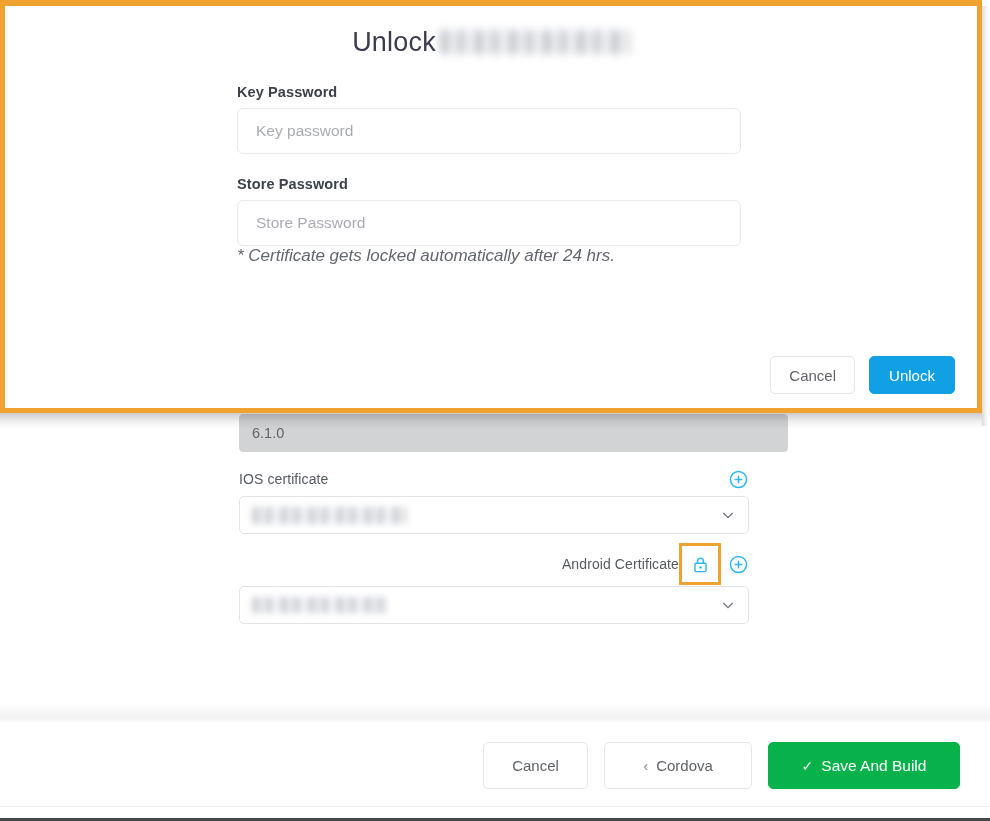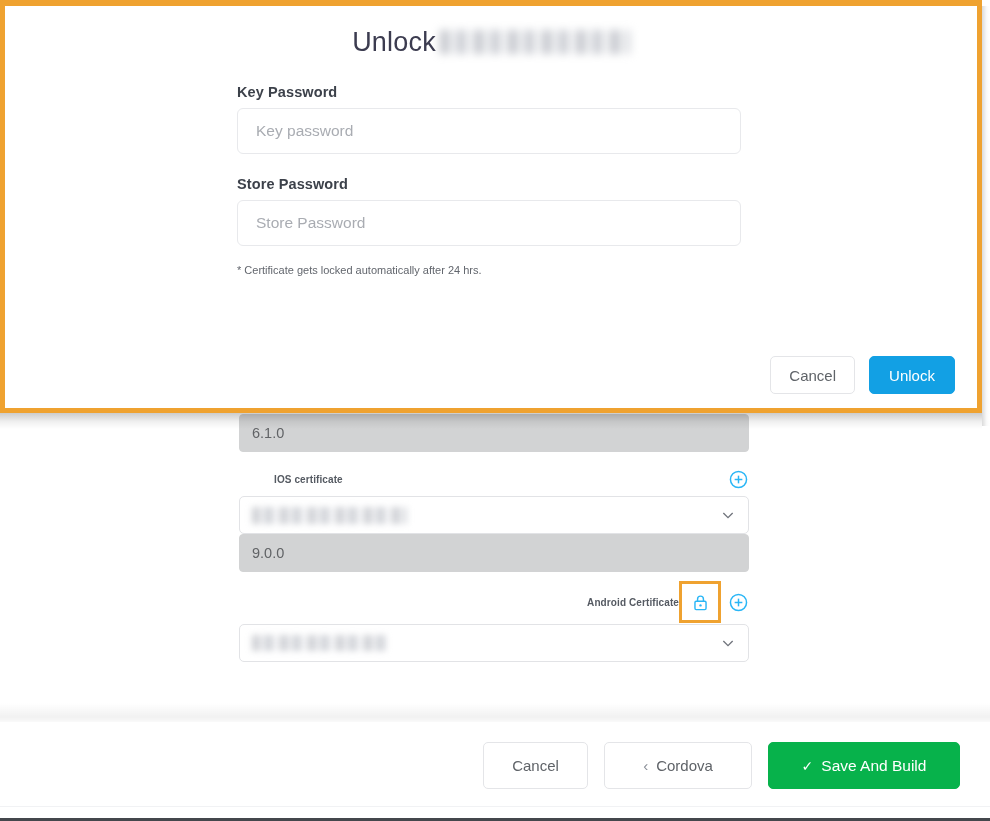--- a/index.html
+++ b/index.html
@@ -32,46 +32,45 @@
   }
   .form-inner {
     position: absolute;
     left: 239px;
     top: 414px;
     width: 510px;
   }
   .field-row { margin-bottom: 0; }
 
   .readonly-input {
-    width: 510px;
+    width: 549px;
     height: 38px;
     background: #d2d3d4;
     border: 1px solid #d2d3d4;
     border-radius: 4px;
     color: #616366;
     font-size: 14.5px;
     line-height: 36px;
     padding: 0 12px;
     margin: 0;
     display: block;
   }
 
   .label-row {
     display: flex;
     align-items: center;
     justify-content: space-between;
     height: 34px;
     margin-top: 10px;
   }
   .field-label {
-    font-size: 10px;
-    font-weight: bold;
+    font-size: 14px;
+    font-weight: normal;
     color: #555a62;
     letter-spacing: 0.1px;
-    margin-left: 35px;
   }
   .label-actions {
     display: flex;
     align-items: center;
     gap: 8px;
   }
 
   .icon-btn {
     display: inline-flex;
     align-items: center;
@@ -266,23 +265,23 @@
     font-family: "Liberation Sans", sans-serif;
     font-size: 15.5px;
     color: #3c414a;
     padding: 0 18px;
     outline: none;
     display: block;
   }
   .text-input::placeholder { color: #a9acb2; }
   .gap-block { height: 22px; }
   .note {
-    font-size: 11px;
+    font-size: 17px;
+    font-style: italic;
     color: #62666d;
-    margin-top: 18px;
   }
 
   .modal-footer-divider {
     position: absolute;
     left: 0; top: 336px;
     width: 982px; height: 12px;
     background: linear-gradient(to bottom, rgba(0,0,0,0.055) 0%, rgba(0,0,0,0.012) 65%, rgba(0,0,0,0) 100%);
     pointer-events: none;
   }
   .modal-footer {
@@ -346,23 +345,20 @@
           </span>
         </span>
       </div>
       <div class="select-box">
         <span class="redact redact-md"></span>
         <svg class="select-chevron" viewBox="0 0 24 24" fill="none" stroke="#70747c" stroke-width="2">
           <polyline points="5,9 12,16 19,9"></polyline>
         </svg>
       </div>
 
-      <div class="field-row">
-        <div class="readonly-input">9.0.0</div>
-      </div>
 
       <div class="label-row" style="height:44px;margin-top:8px;justify-content:flex-end;">
         <span class="field-label">Android Certificate</span>
         <span class="label-actions" style="gap:6px;">
           <span class="lock-highlight">
             <span class="icon-btn">
               <svg width="19" height="19" viewBox="0 0 24 24" fill="none" stroke="#29b6f6" stroke-width="1.8">
                 <rect x="5" y="10.5" width="14" height="10.5" rx="1.6"></rect>
                 <path d="M8.3 10.5 V7.6 a3.7 3.7 0 0 1 7.4 0 V10.5"></path>
                 <circle cx="12" cy="15.7" r="1.5" fill="#29b6f6" stroke="none"></circle>

